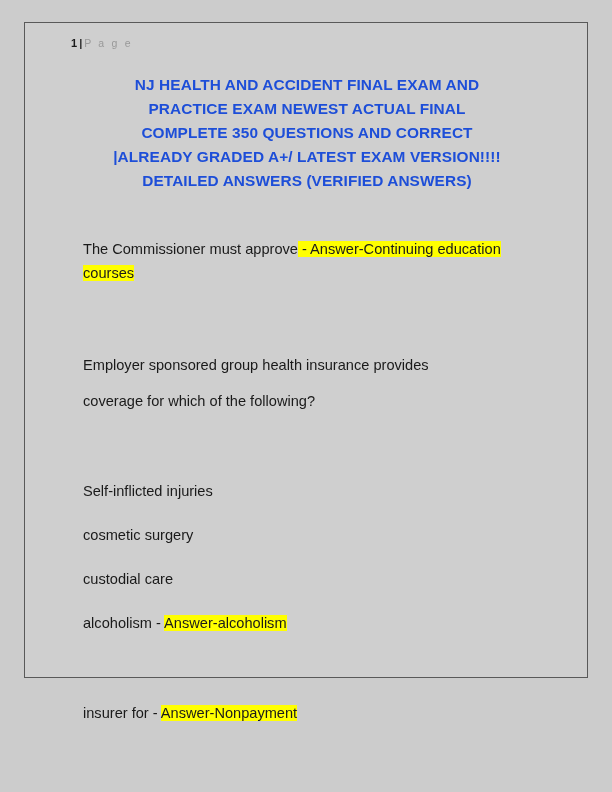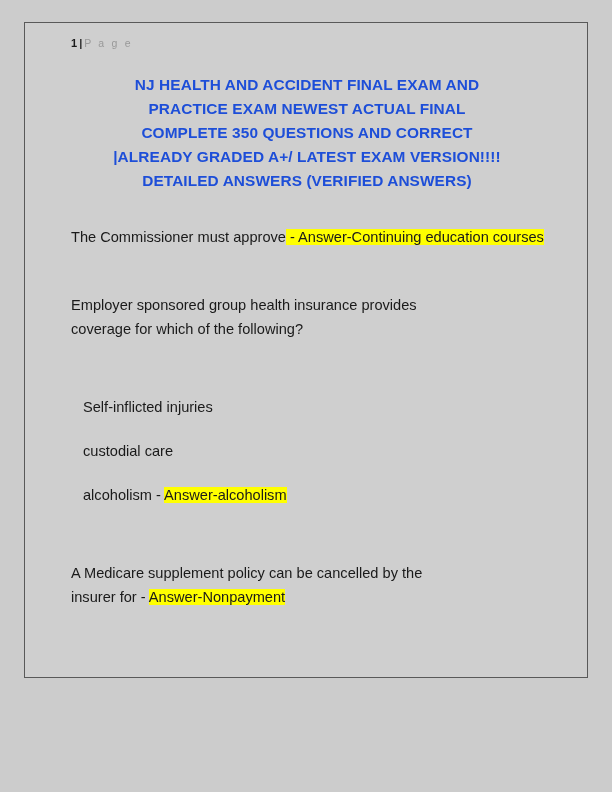--- a/index.html
+++ b/index.html
@@ -75,21 +75,21 @@
   .doc-body {
     position: absolute;
     left: 46px;
     top: 202px;
     width: 478px;
     color: #1a1a1a;
     font-size: 14.6px;
     line-height: 24px;
   }
   .para {
-    margin: 0;
+    margin: 12px;
     padding: 0;
   }
   .gap-lg { height: 44px; }
   .gap-md { height: 38px; }
 
   .opt {
     margin: 12px;
     padding: 0;
     line-height: 32px;
   }
@@ -123,22 +123,22 @@
     <p class="para"><span>The Commissioner must approve</span><span class="hl"> - Answer-Continuing education courses</span></p>
 
     <div class="gap-lg"></div>
 
     <p class="para">Employer sponsored group health insurance provides</p>
     <p class="para">coverage for which of the following?</p>
 
     <div class="gap-md"></div>
 
     <p class="opt">Self-inflicted injuries</p>
+    <p class="opt">cosmetic surgery</p>
     <p class="opt">custodial care</p>
     <p class="opt"><span>alcoholism - </span><span class="hl">Answer-alcoholism</span></p>
 
     <div class="gap-md"></div>
 
-    <p class="para">A Medicare supplement policy can be cancelled by the</p>
     <p class="para"><span>insurer for - </span><span class="hl">Answer-Nonpayment</span></p>
 
   </div>
 </div>
 
 </body></html>

